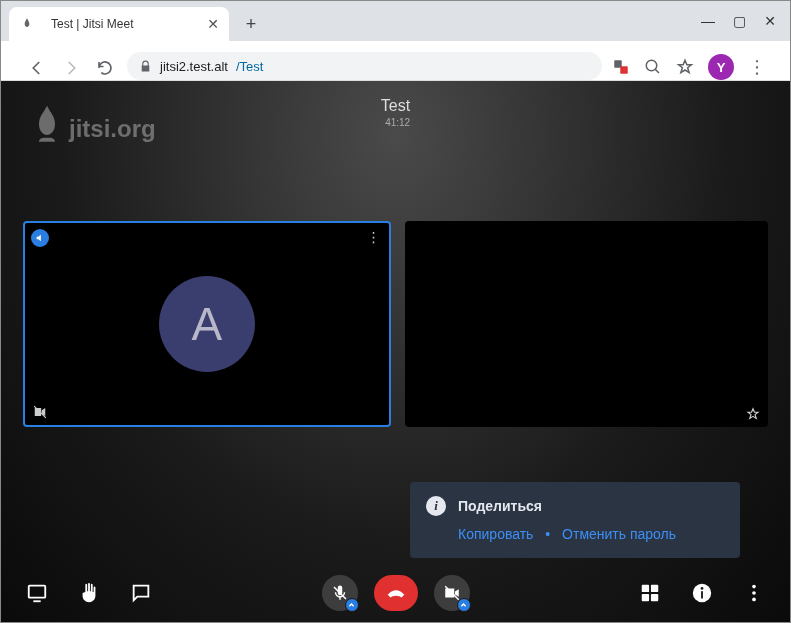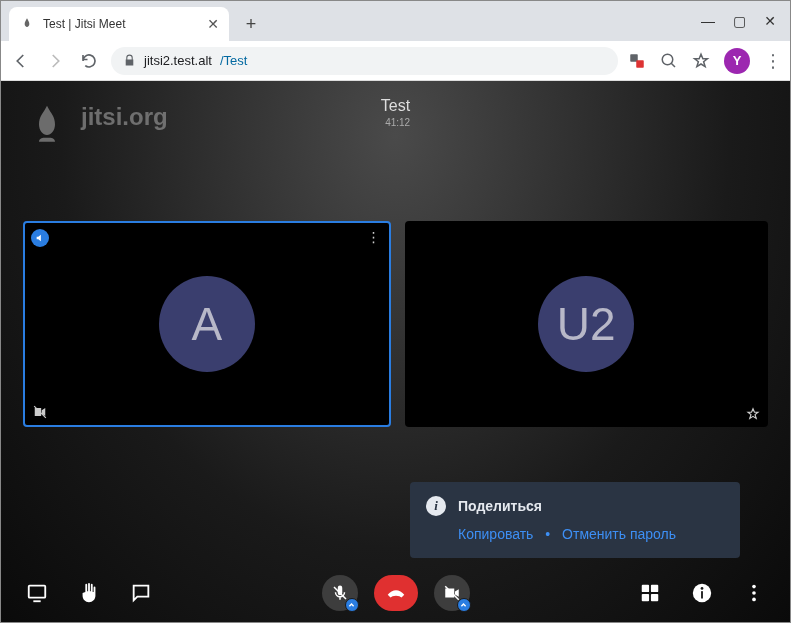--- a/index.html
+++ b/index.html
@@ -1,40 +1,40 @@
 <!DOCTYPE html>
 <html><head>
 <meta charset="utf-8">
 <style>
 * { margin: 0; padding: 0; box-sizing: border-box; font-family: Arial, Helvetica, sans-serif; }
 body { width: 791px; height: 623px; background: #fff; border: 1px solid #888; overflow: hidden; }
 
 
 .tab-strip { height: 40px; background: #dee1e6; display: flex; align-items: flex-end; padding-left: 8px; }
-.tab { background: #fff; height: 34px; width: 220px; border-radius: 8px 8px 0 0; display: flex; align-items: center; padding: 0 10px; gap: 8px; font-size: 12px; color: #333; }
+.tab { background: #fff; height: 34px; width: 220px; border-radius: 8px 8px 0 0; display: flex; align-items: center; padding: 0 10px; gap: 16px; font-size: 12px; color: #333; }
 .tab .favicon { width: 16px; height: 16px; display: flex; align-items: center; justify-content: center; }
 .tab .title { flex: 1; white-space: nowrap; overflow: hidden; text-overflow: ellipsis; }
 .tab .close { cursor: pointer; font-size: 14px; color: #555; }
 .new-tab { width: 28px; height: 28px; margin-left: 8px; display: flex; align-items: center; justify-content: center; font-size: 18px; color: #444; cursor: pointer; margin-bottom: 3px; }
 .win-controls { margin-left: auto; display: flex; gap: 18px; padding-right: 14px; height: 100%; align-items: center; color: #333; font-size: 14px; }
 .win-controls span { cursor: pointer; }
 
-.toolbar { height: 40px; background: #fff; display: flex; align-items: center; padding: 0 8px; gap: 10px; border-bottom: 1px solid #ddd; }
+.toolbar { height: 40px; background: #fff; display: flex; align-items: flex-end; padding: 0 24px; gap: 10px; border-bottom: 1px solid #ddd; }
 .nav-btn { width: 24px; height: 24px; display: flex; align-items: center; justify-content: center; cursor: pointer; color: #5f6368; }
 .nav-btn.disabled { color: #bbb; }
 .omnibox { flex: 1; height: 28px; background: #f1f3f4; border-radius: 14px; display: flex; align-items: center; padding: 0 12px; gap: 8px; font-size: 13px; color: #202124; }
 .omnibox .path { color: #0369a1; }
 .tool-icons { display: flex; gap: 14px; align-items: center; color: #5f6368; }
 .tool-icons > * { cursor: pointer; }
 .avatar { width: 26px; height: 26px; border-radius: 50%; background: #9c27b0; color: #fff; display: flex; align-items: center; justify-content: center; font-size: 13px; font-weight: bold; }
 .menu-dots { font-size: 18px; }
 
 
 .jitsi { position: relative; height: calc(623px - 82px); background: radial-gradient(ellipse at 50% 10%, #4a4a4a 0%, #1a1a1a 60%, #0a0a0a 100%); overflow: hidden; }
-.watermark { position: absolute; top: 22px; left: 30px; display: flex; align-items: flex-start; gap: 18px; color: #888; font-size: 24px; font-weight: bold; opacity: 0.75; }
+.watermark { position: absolute; top: 22px; left: 30px; display: flex; align-items: flex-end; gap: 6px; color: #888; font-size: 24px; font-weight: bold; opacity: 0.75; }
 .conf-title { position: absolute; top: 16px; left: 50%; transform: translateX(-50%); text-align: right; color: #ddd; }
 .conf-title .name { font-size: 16px; }
 .conf-title .time { font-size: 10px; color: #aaa; margin-top: 2px; }
 
 .tiles { position: absolute; top: 140px; left: 22px; right: 22px; height: 206px; display: flex; gap: 14px; }
 .tile { flex: 1; background: #000; border-radius: 4px; position: relative; display: flex; align-items: center; justify-content: center; }
 .tile.active { border: 2px solid #2a7de1; }
 .tile .avatar-circle { width: 96px; height: 96px; border-radius: 50%; background: #3a3e6e; color: #b8b8c8; display: flex; align-items: center; justify-content: center; font-size: 46px; }
 .tile .top-left { position: absolute; top: 6px; left: 6px; width: 18px; height: 18px; border-radius: 50%; background: #2a7de1; display: flex; align-items: center; justify-content: center; }
 .tile .top-right { position: absolute; top: 6px; right: 8px; color: #ccc; font-size: 14px; cursor: pointer; }
@@ -160,23 +160,20 @@
           <span>A</span>
         </div>
       <div class="bottom-left">
         <svg width="14" height="14" viewBox="0 0 24 24" fill="#ccc">
             <path d="M3 5h11v14H3zM15 9l6-4v14l-6-4z"></path>
             <path d="M2 2l20 20" stroke="#ccc" stroke-width="2"></path>
           </svg>
       </div>
     </div>
     <div class="tile">
-      <div class="avatar-circle">
-          <span>U2</span>
-        </div>
       <div class="bottom-right">
         <svg width="14" height="14" viewBox="0 0 24 24" fill="none" stroke="#ccc" stroke-width="2">
             <path d="M12 3l2.5 6h6l-5 4 2 6.5L12 16l-5.5 3.5 2-6.5-5-4h6z"></path>
           </svg>
       </div>
     </div>
   </div>
 
   <div class="share-popup">
     <div class="header">

